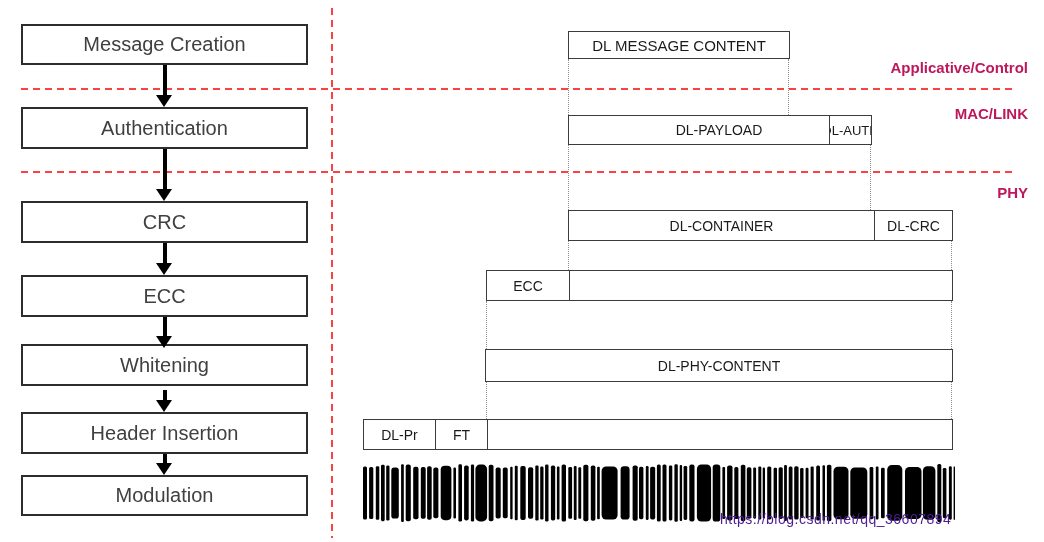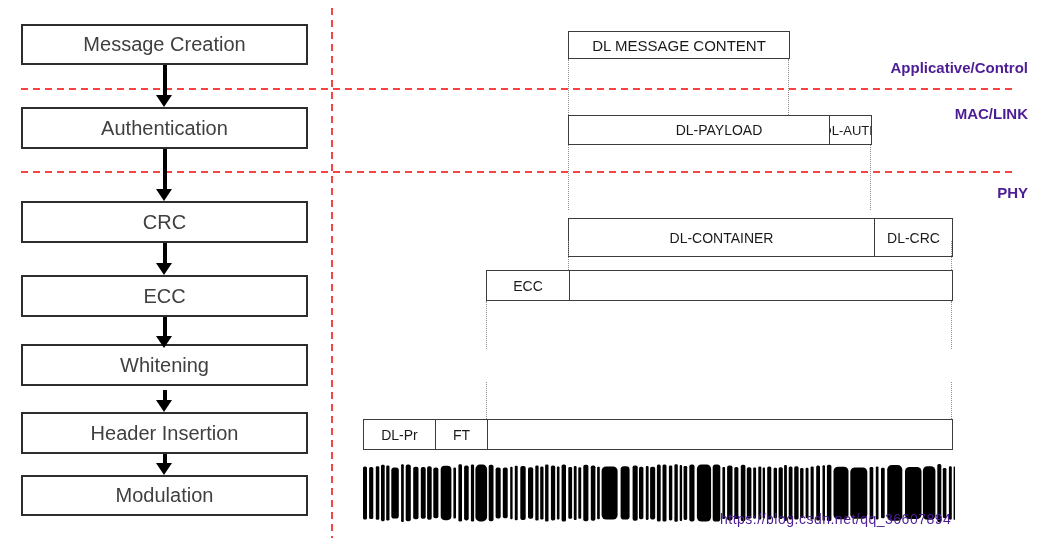--- a/index.html
+++ b/index.html
@@ -13,21 +13,21 @@
   
   .hdash {
     position:absolute; height:2px;
     background:repeating-linear-gradient(90deg,#f94343 0 7px,transparent 7px 12px);
   }
   .vdash {
     position:absolute; width:2px;
     background:repeating-linear-gradient(180deg,#f94343 0 7px,transparent 7px 12px);
   }
   .layer-label {
-    position:absolute; color:#4c1d95; font-size:15px; font-weight:600;
+    position:absolute; color:#be185d; font-size:15px; font-weight:600;
     white-space:nowrap; text-align:right;
   }
 
   
   .flow-box {
     position:absolute; left:21px; width:287px; height:42px;
     background:#fff; border:2px solid #2d2d2d;
     display:flex; align-items:center; justify-content:center;
     font-size:20px; color:#404040;
   }
@@ -118,30 +118,33 @@
 
   <div class="prow big-label" style="left:568px; top:31px; width:222px; height:28px;">
     <div class="seg" style="flex:1;">DL MESSAGE CONTENT</div>
   </div>
 
   <div class="prow" style="left:568px; top:115px; width:304px; height:30px;padding-left:40px;">
     <div class="seg" style="width:220px;">DL-PAYLOAD</div>
     <div class="seg small" style="flex:1;">DL-AUTH</div>
   </div>
 
-  <div class="prow" style="left:568px; top:210px; width:385px; height:39px;margin-top:8px;">
+  <div class="prow" style="left:568px; top:210px; width:385px; height:31px;">
     <div class="seg" style="width:305px;">DL-CONTAINER</div>
     <div class="seg" style="flex:1;">DL-CRC</div>
   </div>
 
   <div class="prow" style="left:486px; top:270px; width:467px; height:31px;">
     <div class="seg" style="width:82px;">ECC</div>
     <div class="seg" style="flex:1;"></div>
   </div>
 
+  <div class="prow" style="left:485px; top:349px; width:468px; height:33px;">
+    <div class="seg" style="flex:1;">DL-PHY-CONTENT</div>
+  </div>
 
   <div class="prow" style="left:363px; top:419px; width:590px; height:31px;">
     <div class="seg" style="width:71px;">DL-Pr</div>
     <div class="seg" style="width:52px;text-align:center;">FT</div>
     <div class="seg" style="flex:1;"></div>
   </div>
 
   <div class="dot" style="left:568px; top:59px;  height:56px;"></div>
   <div class="dot" style="left:788px; top:59px;  height:56px;"></div>
   <div class="dot" style="left:568px; top:145px; height:65px;"></div>

